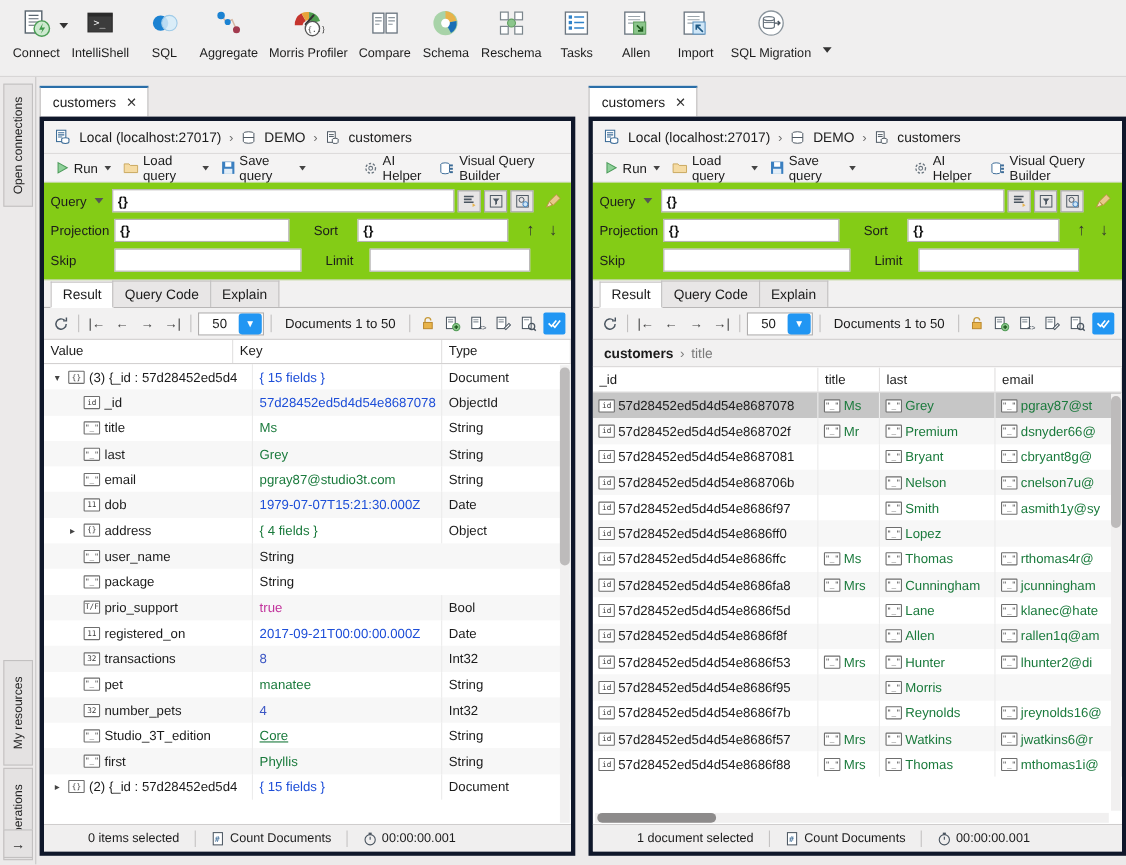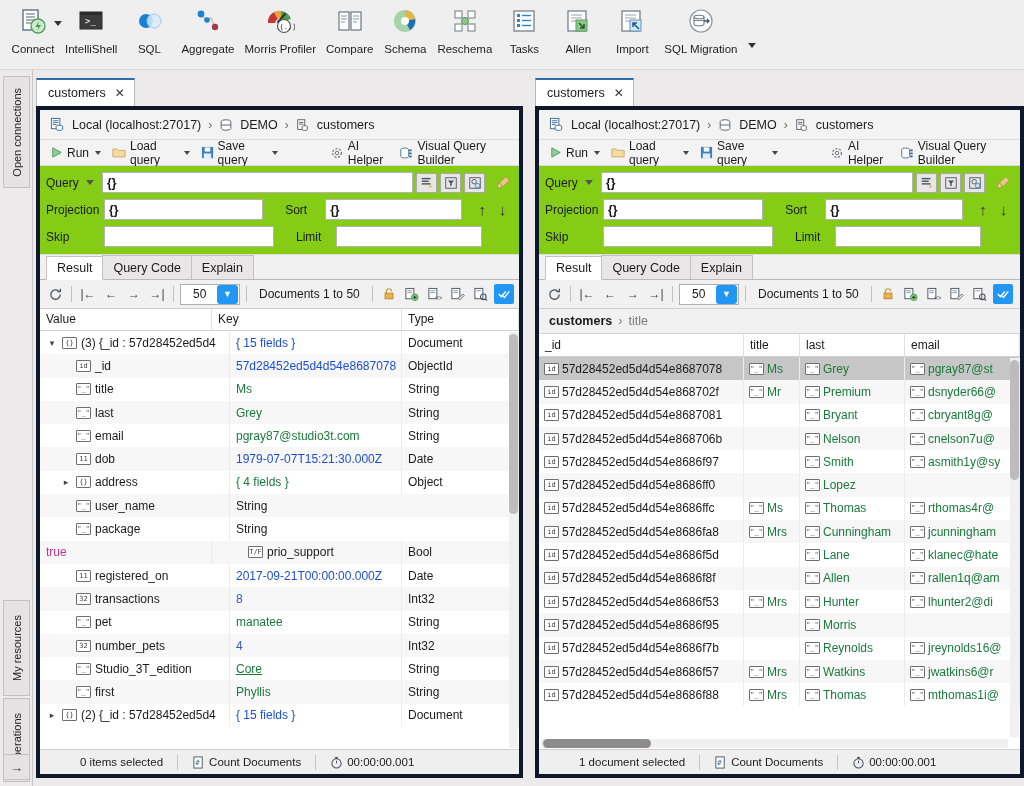--- a/index.html
+++ b/index.html
@@ -720,26 +720,26 @@
             </div>
             <div class="grow">
               <div class="gc" style="width: 190px; padding-left: 20px;">
                 <span class="twisty"></span>
                 <span class="tico">"_"</span>
                 <span>package</span>
               </div>
               <div class="gc" style="flex: 1 1 0%;">String</div>
             </div>
             <div class="grow alt">
-              <div class="gc val-bool" style="width: 172px;">true</div>
               <div class="gc" style="width: 190px; padding-left: 20px;">
                 <span class="twisty"></span>
                 <span class="tico">T/F</span>
                 <span>prio_support</span>
               </div>
+              <div class="gc val-bool" style="width: 172px;">true</div>
               <div class="gc" style="flex: 1 1 0%;">Bool</div>
             </div>
             <div class="grow">
               <div class="gc" style="width: 190px; padding-left: 20px;">
                 <span class="twisty"></span>
                 <span class="tico">11</span>
                 <span>registered_on</span>
               </div>
               <div class="gc val-plain" style="width: 172px;">2017-09-21T00:00:00.000Z</div>
               <div class="gc" style="flex: 1 1 0%;">Date</div>

